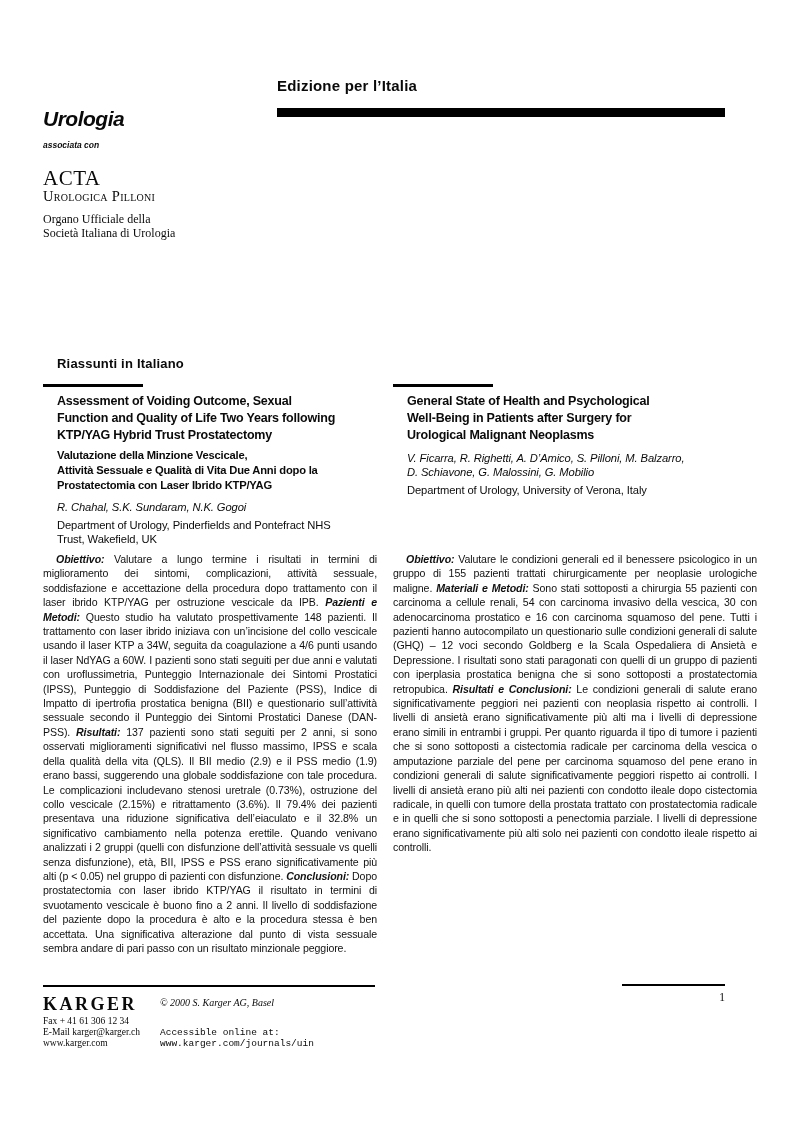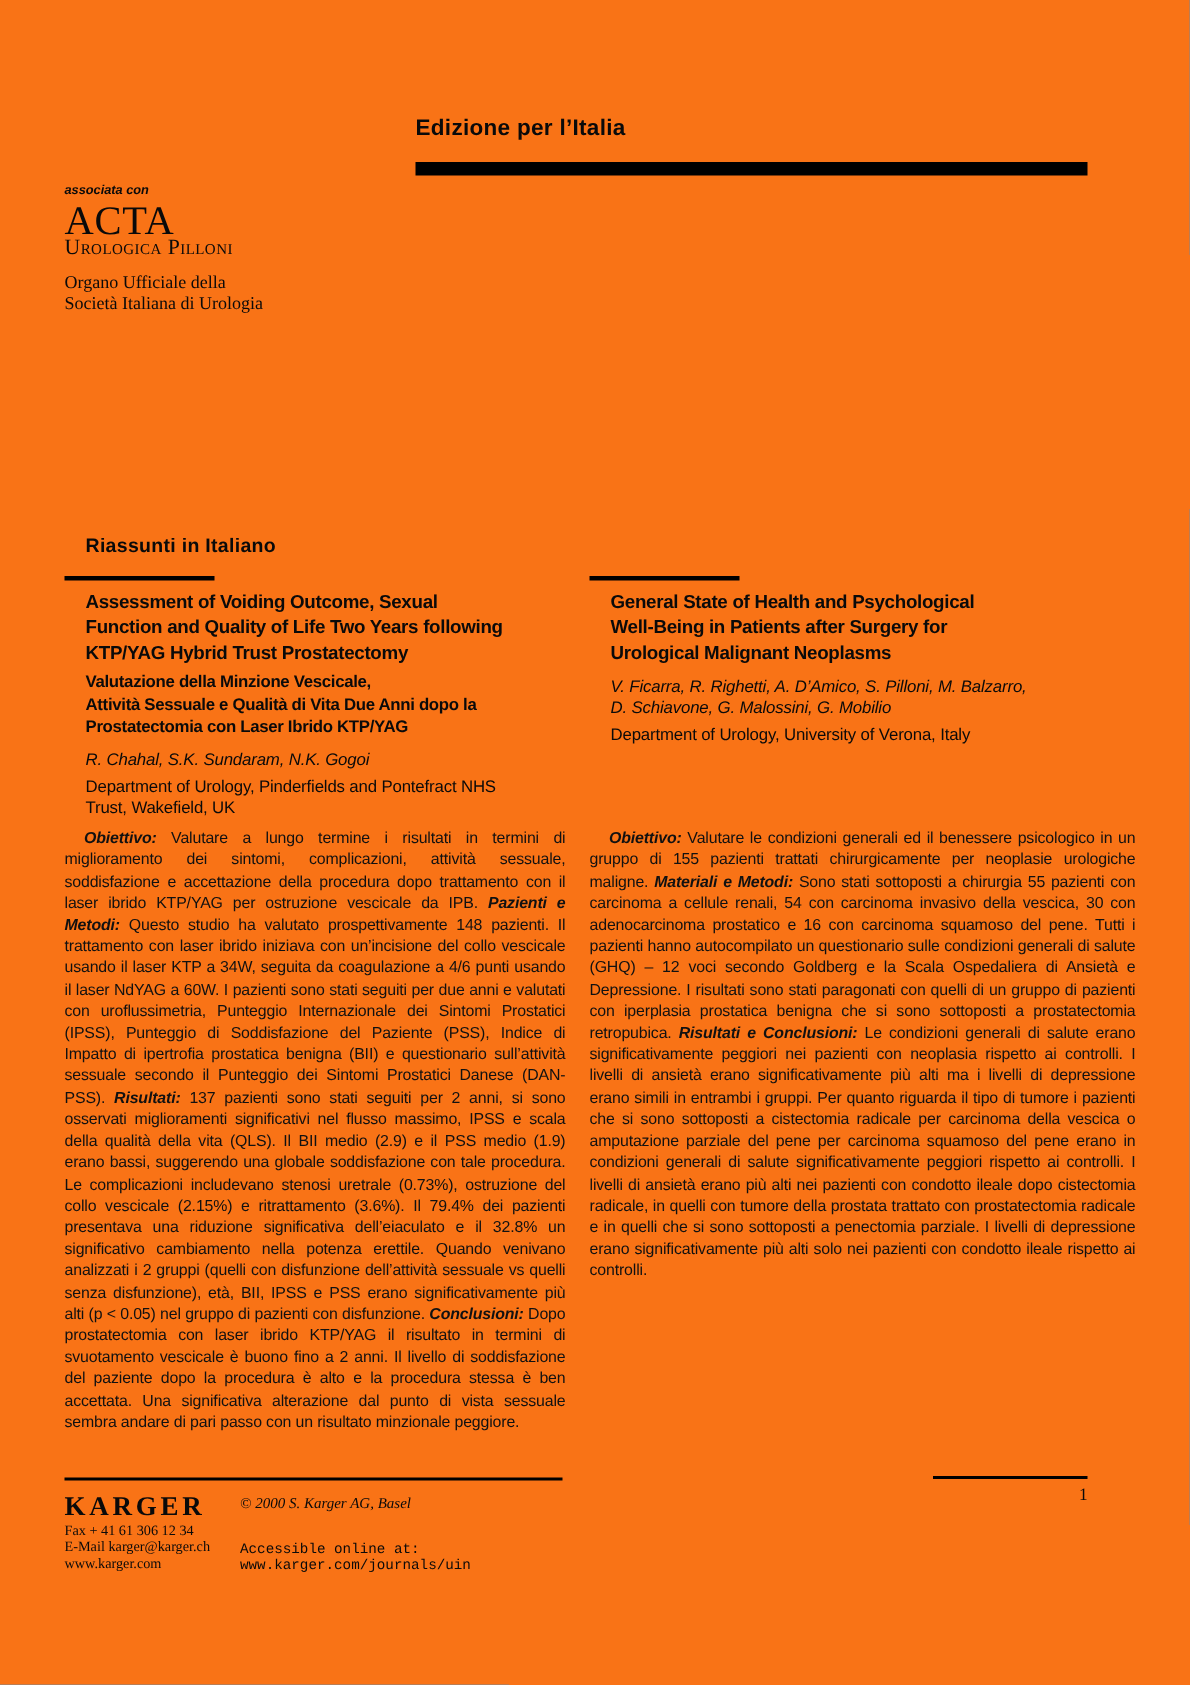--- a/index.html
+++ b/index.html
@@ -1,32 +1,32 @@
 <!DOCTYPE html>
 <html><head>
 <meta charset="utf-8">
 <style>
   html,body { margin:0; padding:0; background:#888; }
   .page {
     position:relative; width:793px; height:1123px; margin:0 auto;
-    background:#f97316; color:#0a0a0a; overflow:hidden;
+    background:#ffffff; color:#0a0a0a; overflow:hidden;
     font-family:"Liberation Sans", sans-serif;
   }
   .abs { position:absolute; }
   .ml { white-space:pre-line; }
 
   
   .edition { left:277px; top:77px; font-size:15px; font-weight:bold; letter-spacing:.2px; }
   .topbar { left:277px; top:108px; width:448px; height:9px; background:#000; }
 
   .brand { left:43px; top:109px; width:210px; }
   .jname { font-style:italic; font-weight:bold; font-size:21px; line-height:19px; letter-spacing:-.5px; }
   .jname .l2 { padding-left:6px; }
   .assoc { margin-top:12px; font-size:8.5px; font-style:italic; font-weight:bold; }
-  .acta1 { margin-top:5px; font-family:"Liberation Serif", serif; font-size:27px; line-height:22px; letter-spacing:.5px; }
+  .acta1 { margin-top:17px; font-family:"Liberation Serif", serif; font-size:21px; line-height:22px; letter-spacing:.5px; }
   .acta2 { font-family:"Liberation Serif", serif; font-variant:small-caps; font-size:14.5px; line-height:14px; letter-spacing:.3px; }
   .organ { margin-top:9px; font-family:"Liberation Serif", serif; font-size:12px; line-height:14px; }
 
   
   .section-h { left:57px; top:356px; font-size:13px; font-weight:bold; letter-spacing:.2px; }
 
   
   .columns { left:43px; top:384px; width:714px; display:grid; grid-template-columns:334px 364px; column-gap:16px; }
   .col-rule { width:100px; height:3px; background:#000; }
   .art-head { margin:6px 0 0 14px; min-height:159px; }
@@ -52,20 +52,21 @@
 </head>
 <body>
 
 <div class="page">
 
   <div class="abs edition">Edizione per l’Italia</div>
   <div class="abs topbar"></div>
 
   <div class="abs brand">
     <div class="jname">
+      <div class="l1">Urologia</div>
     </div>
     <div class="assoc">associata con</div>
     <div class="acta1">ACTA</div>
     <div class="acta2">Urologica Pilloni</div>
     <div class="organ">
       <div>Organo Ufficiale della</div>
       <div>Società Italiana di Urologia</div>
     </div>
   </div>
 

